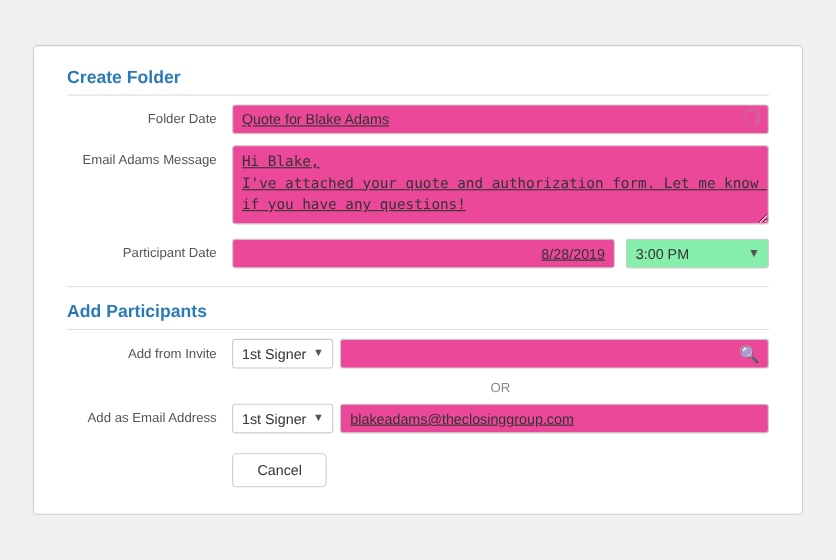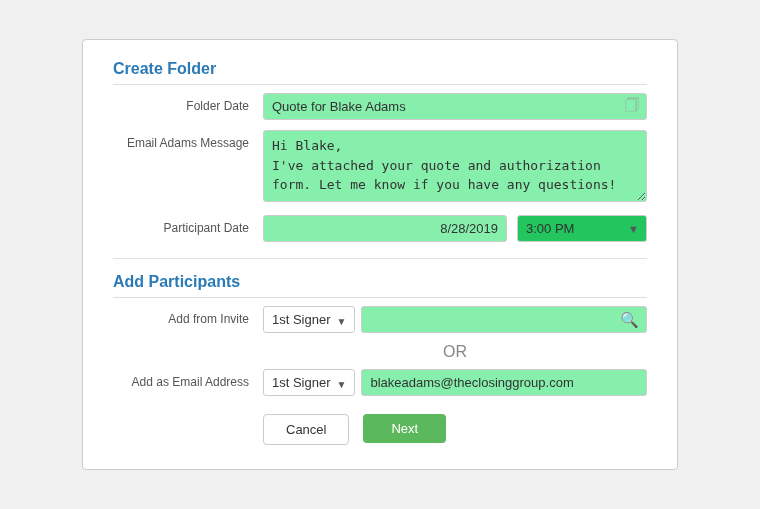--- a/index.html
+++ b/index.html
@@ -11,21 +11,21 @@
       display: flex;
       align-items: center;
       justify-content: center;
       width: 760px;
       height: 509px;
     }
     .dialog {
       background: #fff;
       border: 1px solid #ccc;
       border-radius: 4px;
-      width: 596px;
+      width: 700px;
       padding: 20px 30px 24px 30px;
     }
     .section-title {
       color: #2a7ab5;
       font-size: 16px;
       font-weight: bold;
       margin-bottom: 8px;
       padding-bottom: 6px;
       border-bottom: 1px solid #ddd;
     }
@@ -49,22 +49,23 @@
     .form-control-wrap {
       flex: 1;
     }
     .form-input {
       width: 100%;
       border: 1px solid #ccc;
       border-radius: 3px;
       padding: 5px 8px;
       font-size: 13px;
       color: #333;
-      background: #86efac;
+      background: #ec4899;
       outline: none;
+      text-decoration: underline;
     }
     .folder-name-wrap {
       position: relative;
     }
     .folder-name-wrap .form-input {
       padding-right: 30px;
     }
     .folder-icon {
       position: absolute;
       right: 8px;
@@ -91,21 +92,21 @@
       position: relative;
       width: 130px;
     }
     .time-select-wrap select {
       width: 100%;
       border: 1px solid #ccc;
       border-radius: 3px;
       padding: 5px 28px 5px 8px;
       font-size: 13px;
       color: #333;
-      background: #22c55e;
+      background: #86efac;
       appearance: none;
       outline: none;
       cursor: pointer;
     }
     .time-select-wrap .chevron {
       position: absolute;
       right: 8px;
       top: 50%;
       transform: translateY(-50%);
       pointer-events: none;
@@ -113,32 +114,32 @@
       font-size: 11px;
     }
     .divider {
       border: none;
       border-top: 1px solid #e0e0e0;
       margin: 10px 0 14px 0;
     }
     .or-row {
       text-align: center;
       color: #888;
-      font-size: 16px;
+      font-size: 12px;
       margin: 6px 0 8px 0;
       padding-left: 150px;
     }
     .signer-input-row {
       display: flex;
       align-items: center;
       gap: 6px;
     }
     .signer-btn {
       display: flex;
-      align-items: flex-end;
+      align-items: center;
       border: 1px solid #ccc;
       border-radius: 3px;
       padding: 5px 8px;
       background: #fff;
       cursor: pointer;
       font-size: 13px;
       color: #333;
       white-space: nowrap;
       min-width: 90px;
       justify-content: space-between;
@@ -289,16 +290,15 @@
           <input type="text" class="form-input email-input" value="blakeadams@theclosinggroup.com" style="">
         </div>
       </div>
     </div>
 
     
   </div>
 
   <div class="footer-buttons">
     <button class="btn-cancel">Cancel</button>
-    <button class="btn-next">Next</button>
   </div>
 
 </div>
 
 </body></html>

